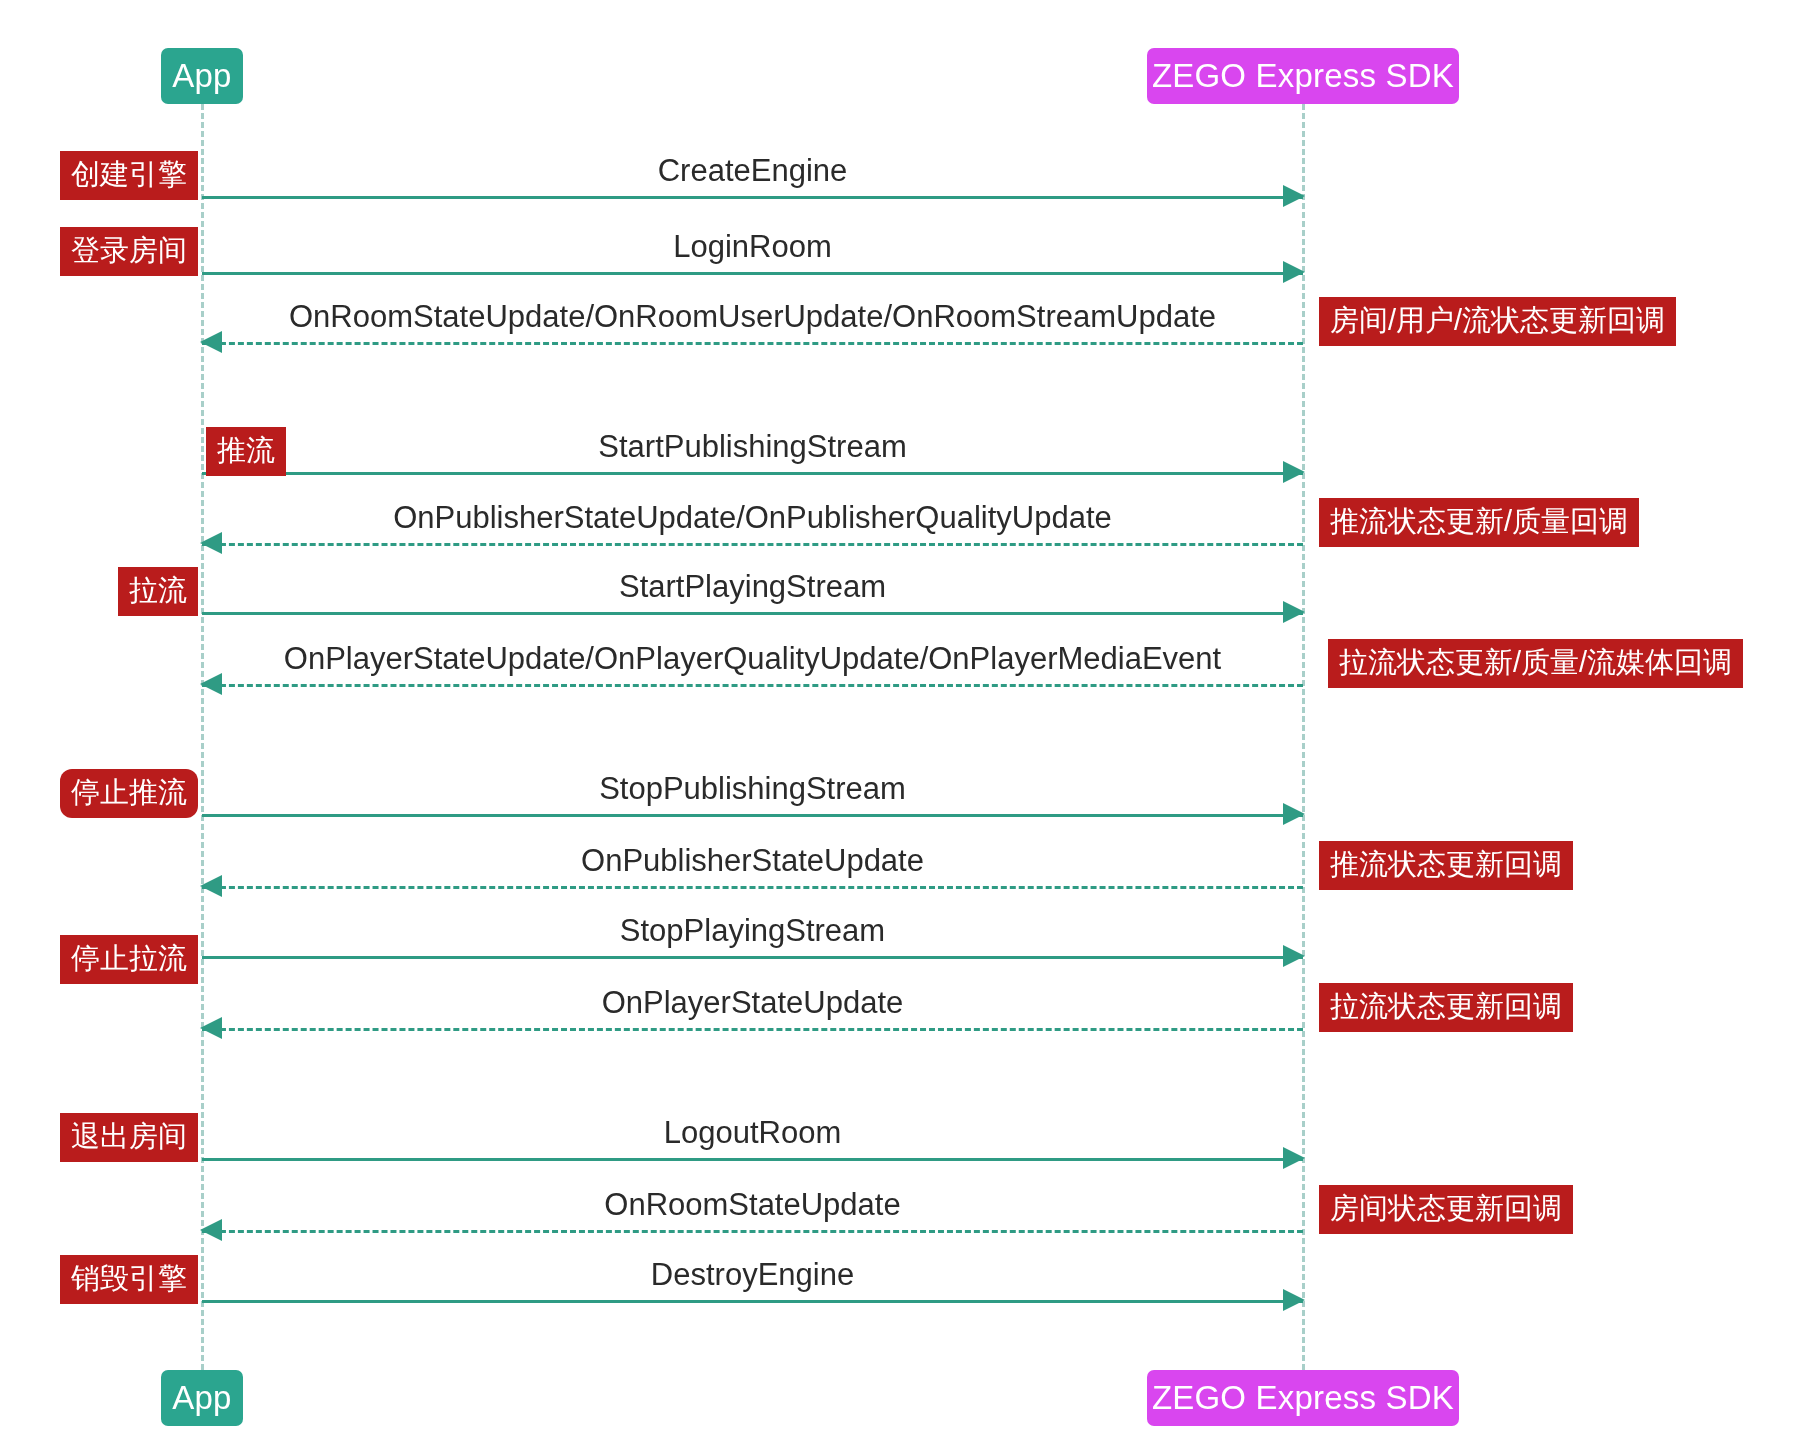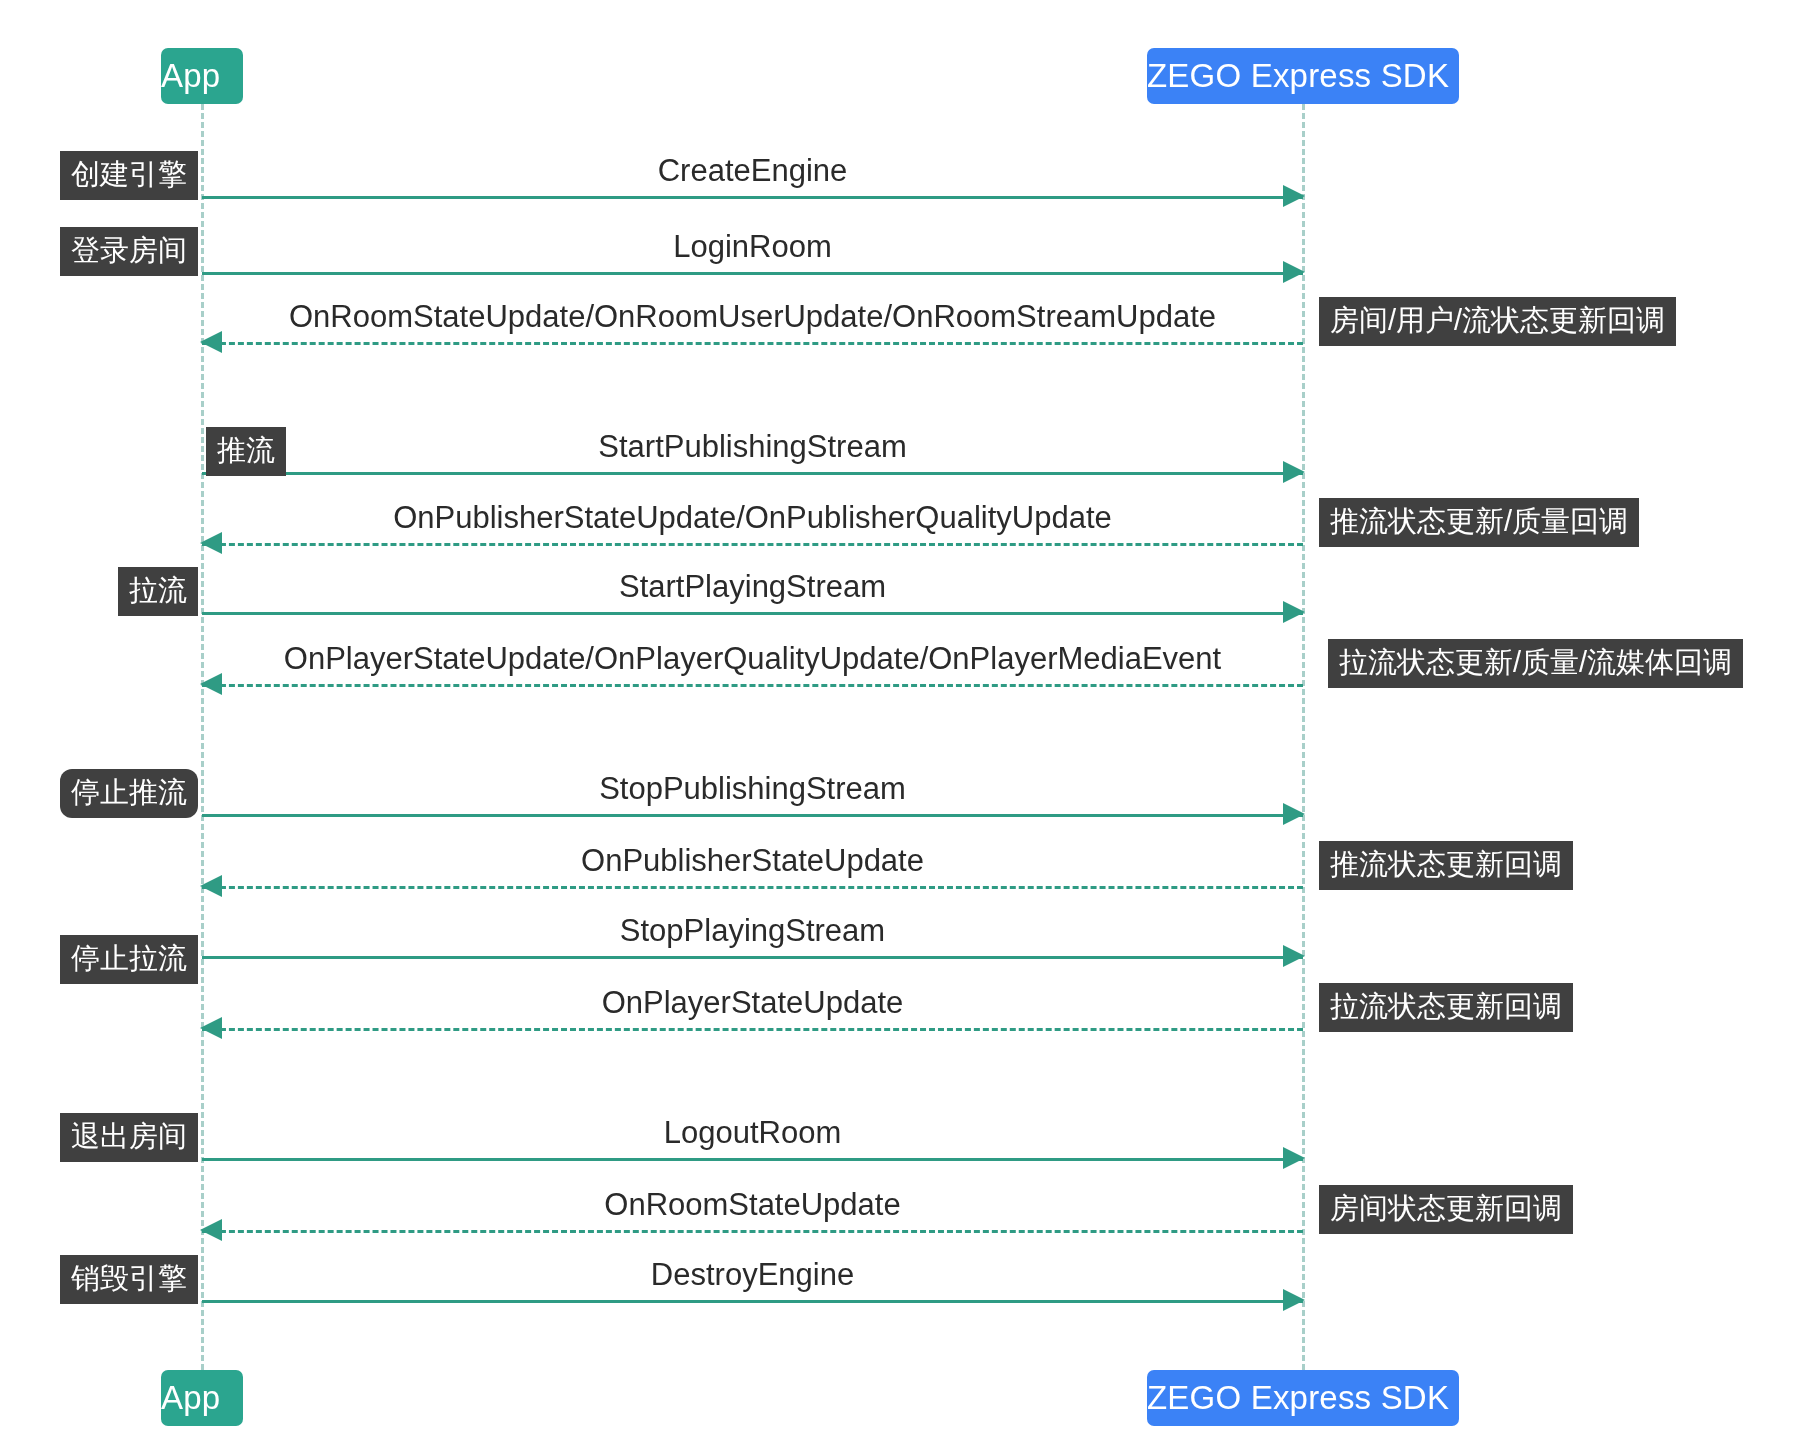--- a/index.html
+++ b/index.html
@@ -4,30 +4,30 @@
 <style>
   html,body{margin:0;padding:0;background:#ffffff;}
   body{width:1808px;height:1454px;position:relative;overflow:hidden;
        font-family:"Liberation Sans","DejaVu Sans",sans-serif;
        -webkit-font-smoothing:antialiased;}
 
   #canvas{position:absolute;left:0;top:0;width:1808px;height:1454px;}
 
   
   .actor{position:absolute;border-radius:7px;display:flex;align-items:center;
-         color:#ffffff;font-size:33px;font-weight:400;
+         justify-content:center;color:#ffffff;font-size:33px;font-weight:400;
          letter-spacing:0.2px;white-space:nowrap;}
   .actor.app{background:#2ba58f;}
-  .actor.sdk{background:#3b82f6;}
+  .actor.sdk{background:#d946ef;}
 
   
   .lifeline{position:absolute;width:0;border-left:3px dashed #a8cfc9;}
 
   
-  .sidelabel{position:absolute;background:#404040;color:#ffffff;
+  .sidelabel{position:absolute;background:#b91c1c;color:#ffffff;
              font-size:29px;line-height:1;white-space:nowrap;
              padding:9px 11px 11px 11px;box-sizing:border-box;}
 
   
   .msg{position:absolute;height:0;}
   .msg .line{position:absolute;left:0;right:0;top:0;height:0;}
   .msg.call .line{border-top:3px solid #2f9b84;}
   .msg.ret  .line{border-top:3px dashed #2f9b84;}
 
   .msg .head{position:absolute;top:-11px;width:0;height:0;}

